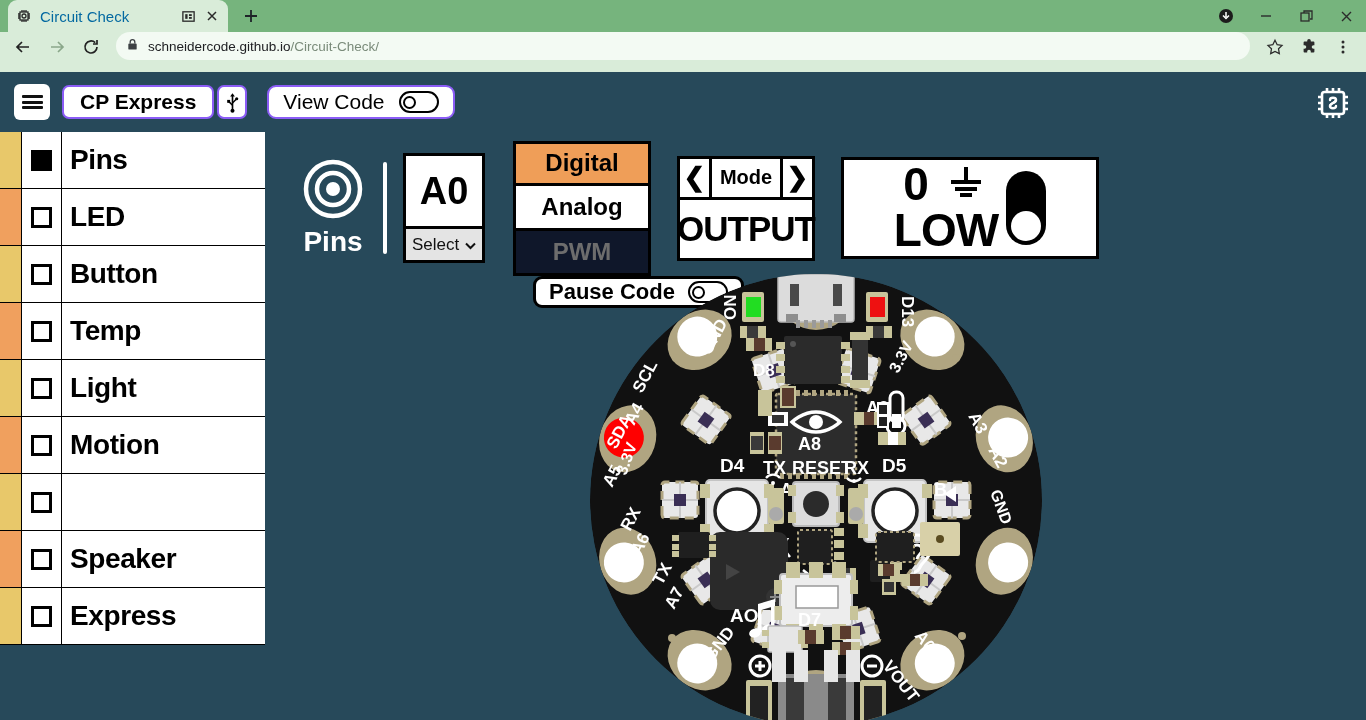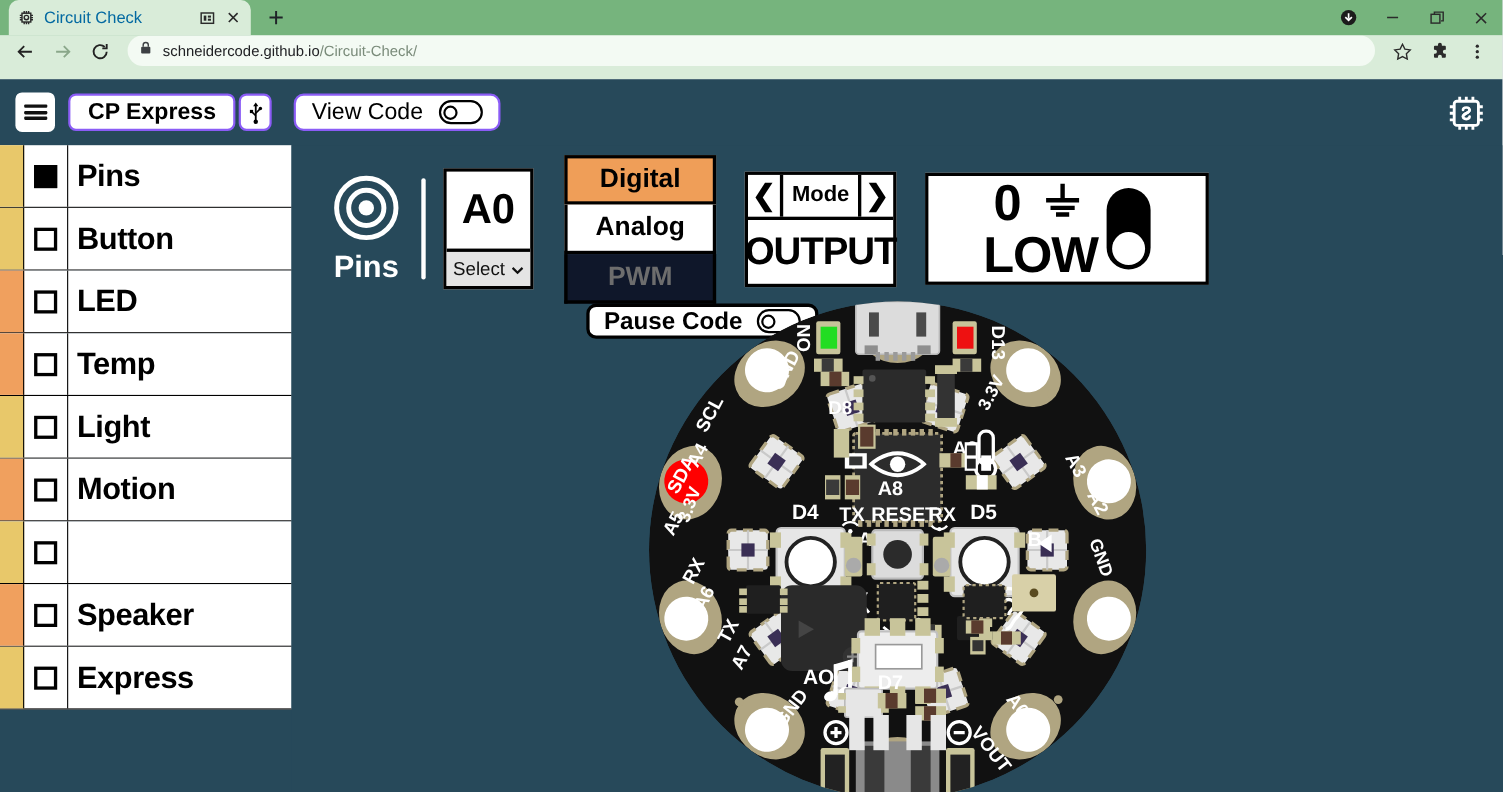--- a/index.html
+++ b/index.html
@@ -261,32 +261,32 @@
 
     <div class="sidebar">
       <div class="srow">
         <div class="strip" style="background:#e8c86a"></div>
         <div class="scheck">
             <div class="box on"></div>
           </div>
         <div class="slabel">Pins</div>
       </div>
       <div class="srow">
+        <div class="strip" style="background:#f0a05e"></div>
+        <div class="scheck">
+            <div class="box"></div>
+          </div>
+        <div class="slabel">LED</div>
+      </div>
+      <div class="srow">
         <div class="strip" style="background:#e8c86a"></div>
         <div class="scheck">
             <div class="box"></div>
           </div>
         <div class="slabel">Button</div>
-      </div>
-      <div class="srow">
-        <div class="strip" style="background:#f0a05e"></div>
-        <div class="scheck">
-            <div class="box"></div>
-          </div>
-        <div class="slabel">LED</div>
       </div>
       <div class="srow">
         <div class="strip" style="background:#f0a05e"></div>
         <div class="scheck">
             <div class="box"></div>
           </div>
         <div class="slabel">Temp</div>
       </div>
       <div class="srow">
         <div class="strip" style="background:#e8c86a"></div>

